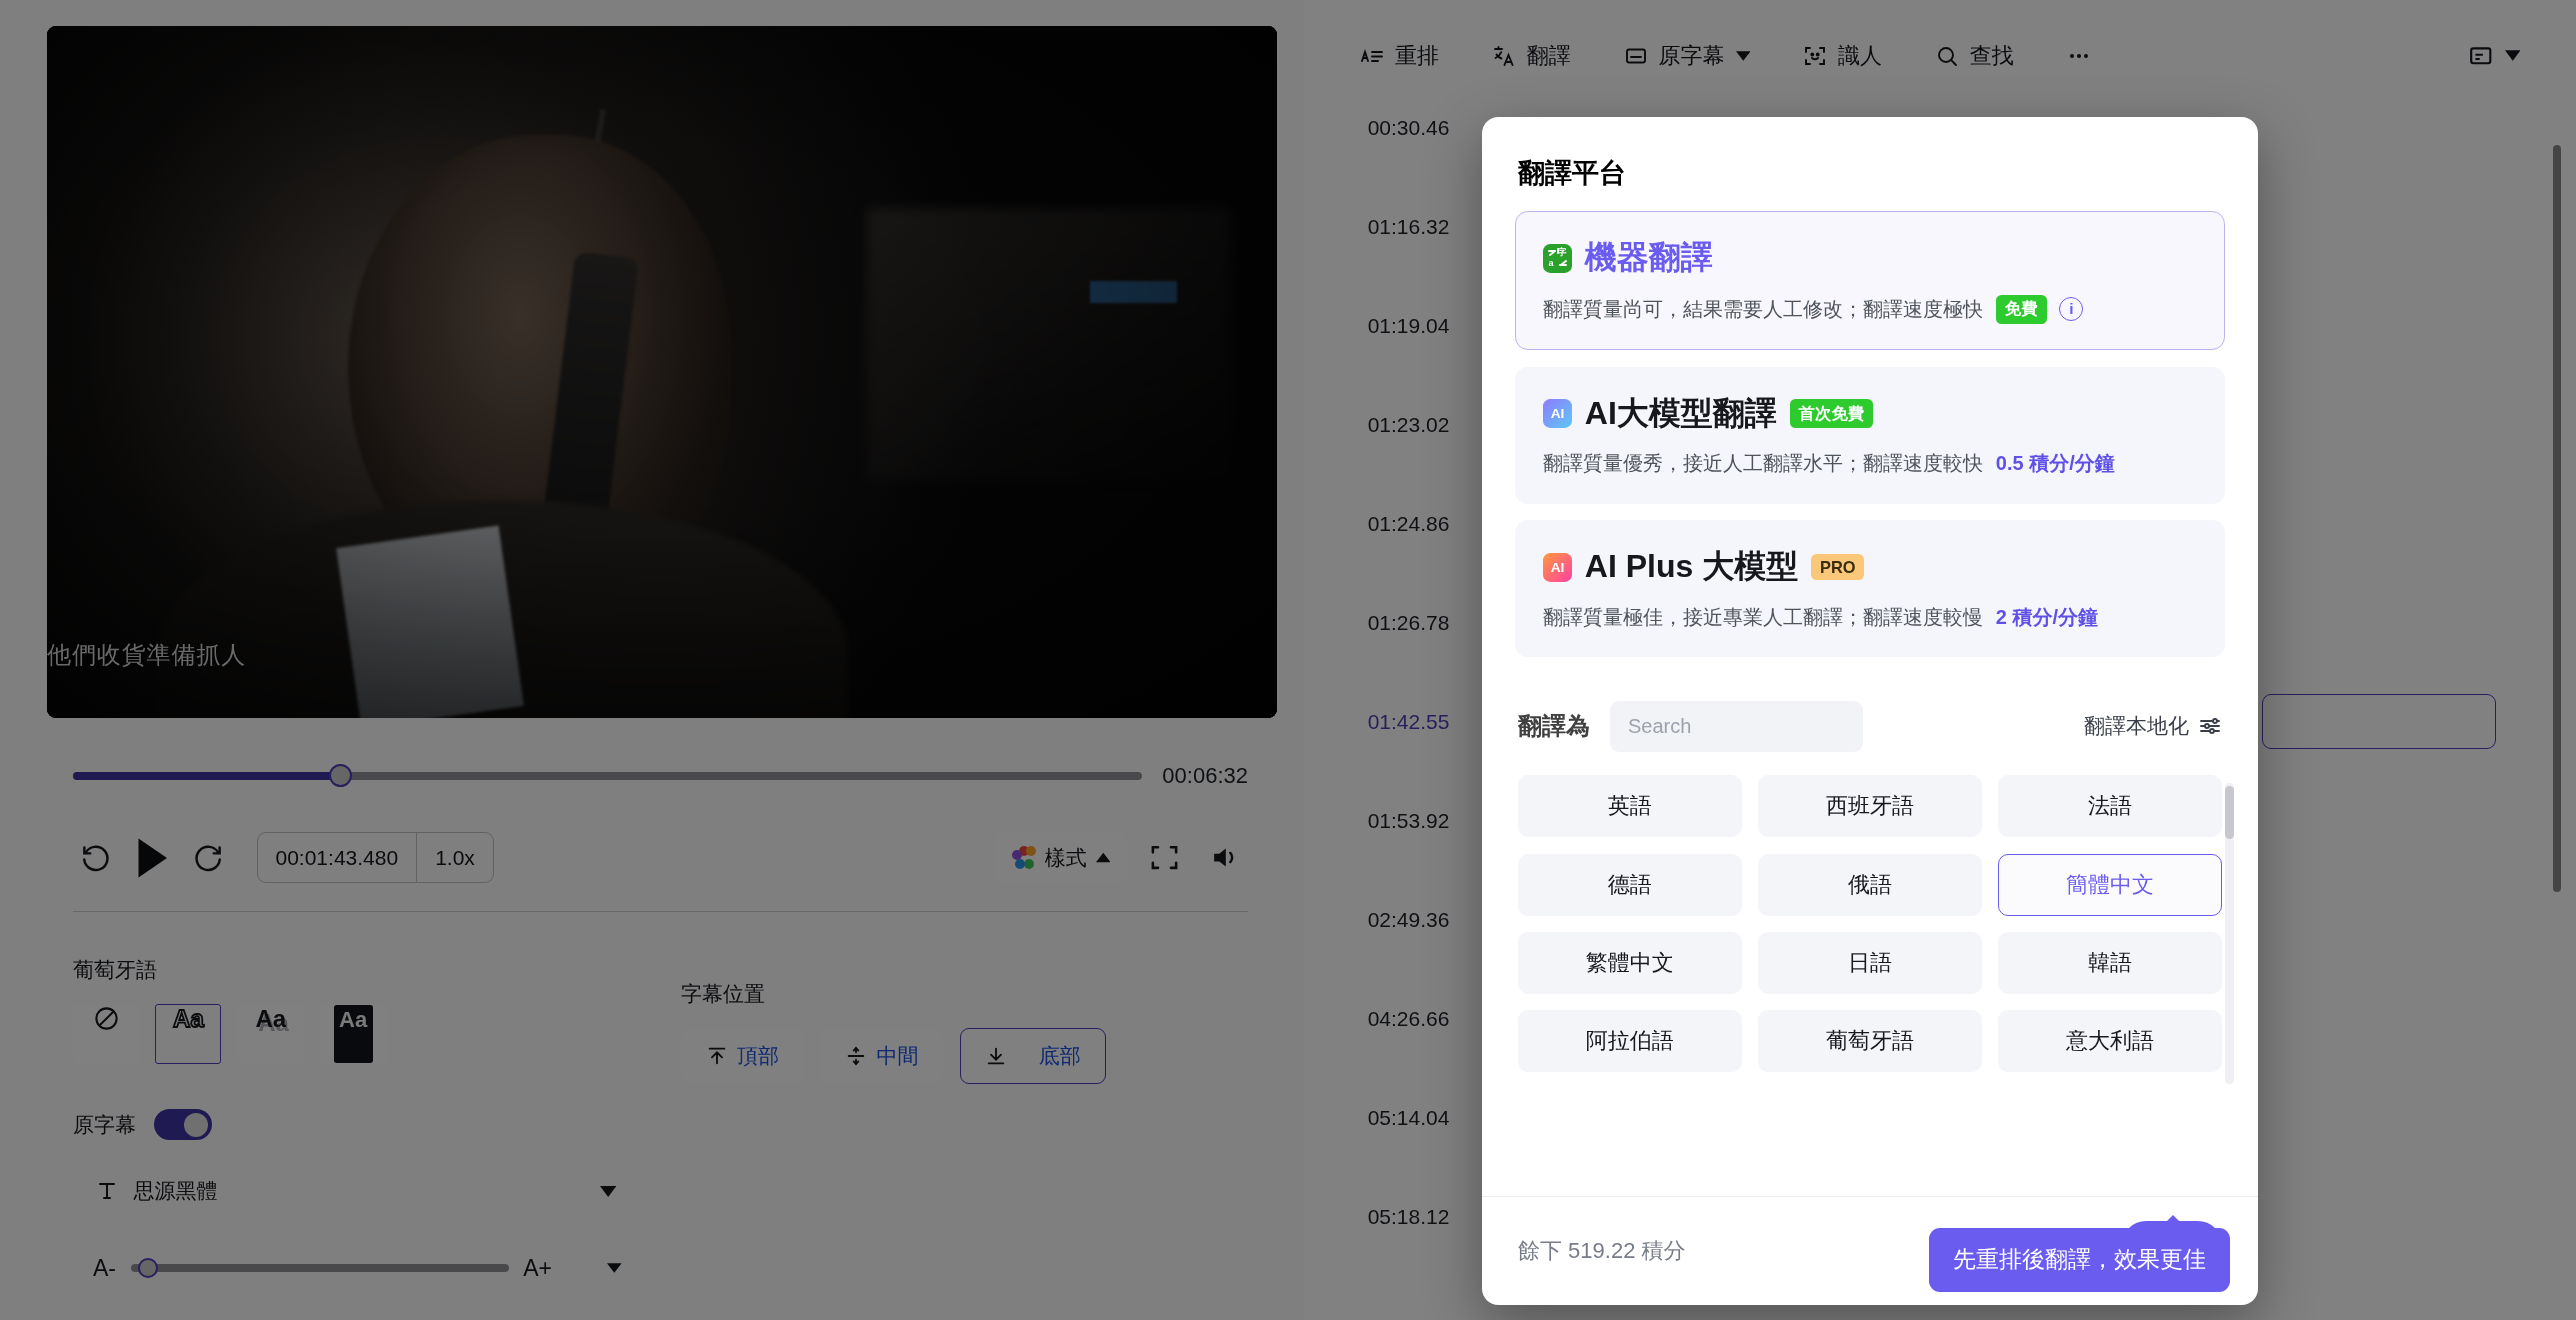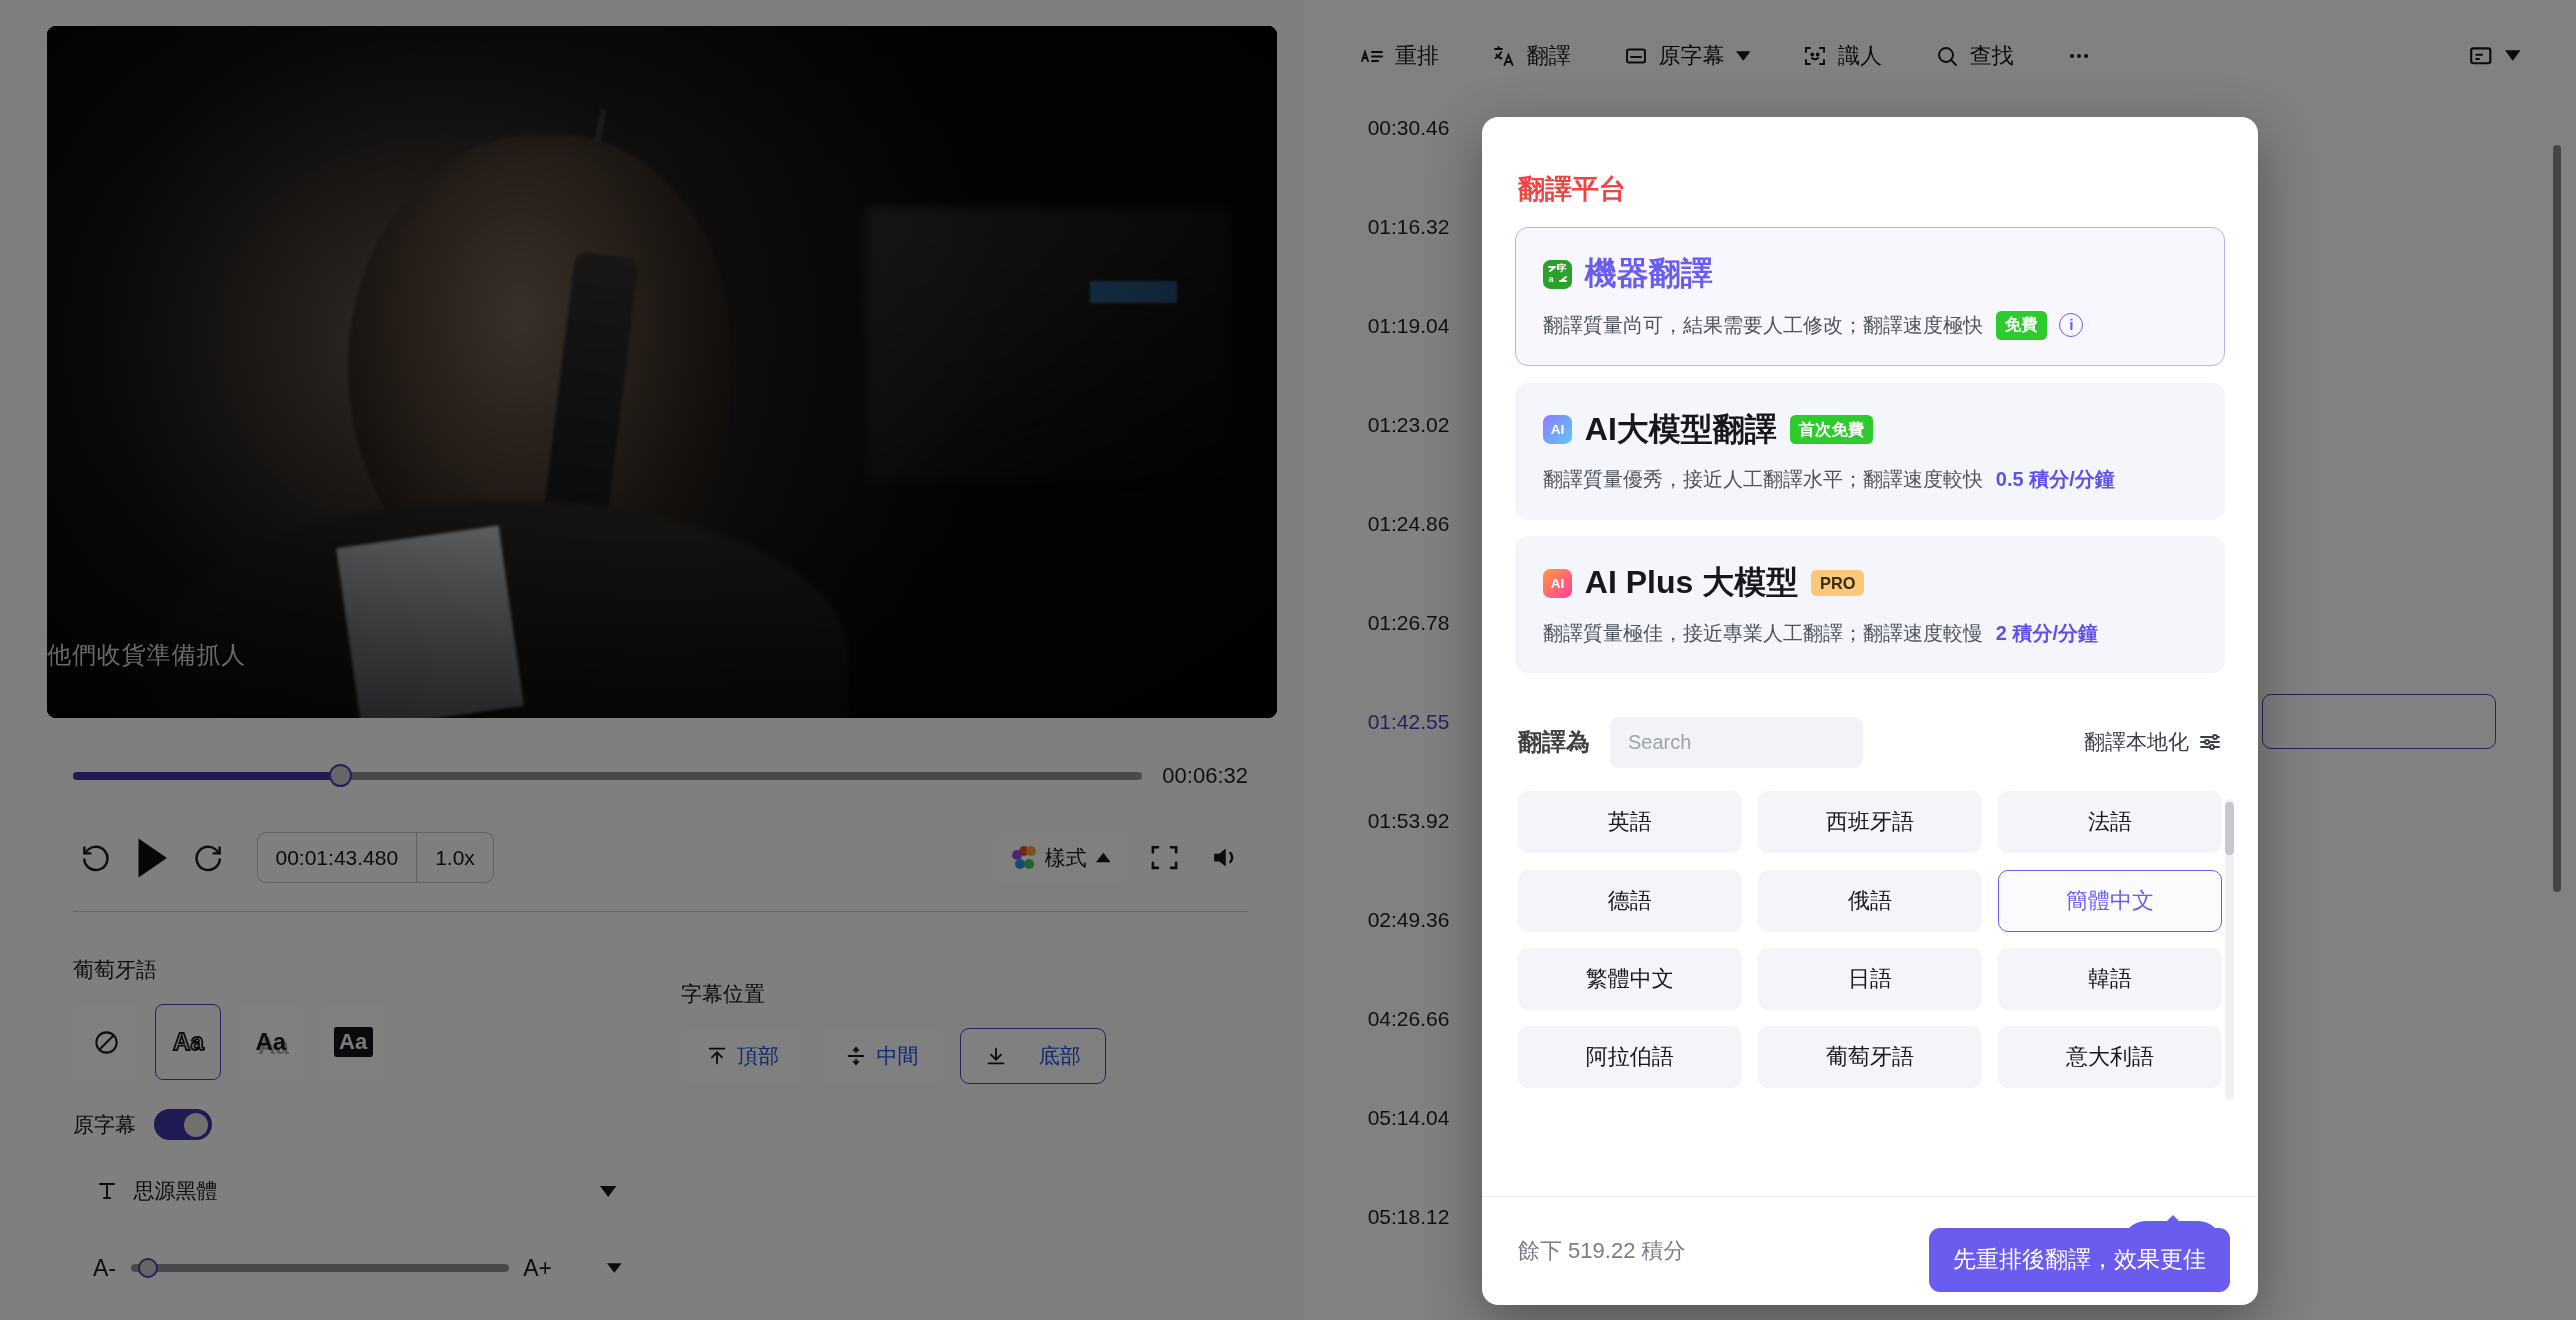--- a/index.html
+++ b/index.html
@@ -130,22 +130,22 @@
   }
 
   .divider { position: absolute; left: 73px; top: 911px; width: 1175px; height: 0.9px; background: rgba(120,120,128,.35); }
 
   
   .section-label { font-size: 21px; color: #16181d; }
   .effects { position: absolute; left: 73px; top: 956px; }
   .pos-group { position: absolute; left: 681px; top: 956px; margin-top: 24px; }
   .chip-row { display: flex; gap: 16.4px; margin-top: 20px; }
   .sq-chip {
-    width: 66px; height: 76px; border-radius: 8px; background: rgba(255,255,255,.16);
-    display: flex; align-items: center; justify-content: center; cursor: pointer;
+    width: 66px; height: 60px; border-radius: 3px; background: rgba(255,255,255,.16);
+    display: flex; justify-content: center; cursor: pointer;
     border: 0.9px solid transparent; color:#16181d;
   }
   .sq-chip.selected { border-color: #4b3fb0; background: rgba(255,255,255,.10); }
   .pos-chip {
     height: 56px; padding: 0 24px; border-radius: 9px; background: rgba(255,255,255,.16);
     display: flex; align-items: center; gap: 9px; font-size: 21px; color: #1d4ed8; cursor: pointer;
     border: 0.9px solid transparent;
   }
   .pos-chip.selected { border-color: #4b3fb0; gap: 32px; }
 
@@ -226,21 +226,21 @@
     background: rgba(40,40,44,.55); border-radius: 4.6px; display: block;
   }
 
   
   .modal {
     position: absolute; left: 1482px; top: 117px; width: 776px; height: 1188px;
     background: #fff; border-radius: 16.4px; z-index: 60;
     box-shadow: 0 18px 55px rgba(0,0,0,.35);
     display: flex; flex-direction: column; overflow: hidden;
   }
-  .modal-title { font-size: 27px; font-weight: bold; color: #ef4444; padding: 54px 36px 0 36px; }
+  .modal-title { font-size: 27px; font-weight: bold; color: #000000; padding: 38px 36px 0 36px; }
   .platforms { padding: 20px 33px 0 33px; }
   .platform {
     border-radius: 12.8px; background: #f5f6fb; padding: 24px 27px 25.5px 27px; margin-bottom: 16.4px;
     border: 0.9px solid transparent; cursor: pointer;
   }
   .platform.selected { border-color: #b9b4f0; background: #f7f7fd; }
   .pf-head { display: flex; align-items: center; gap: 12.8px; }
   .pf-icon { width: 29px; height: 29px; border-radius: 7.3px; flex: none; position: relative;
              display: flex; align-items: center; justify-content: center;
              font-size: 13.7px; font-weight: bold; color: #fff; }

